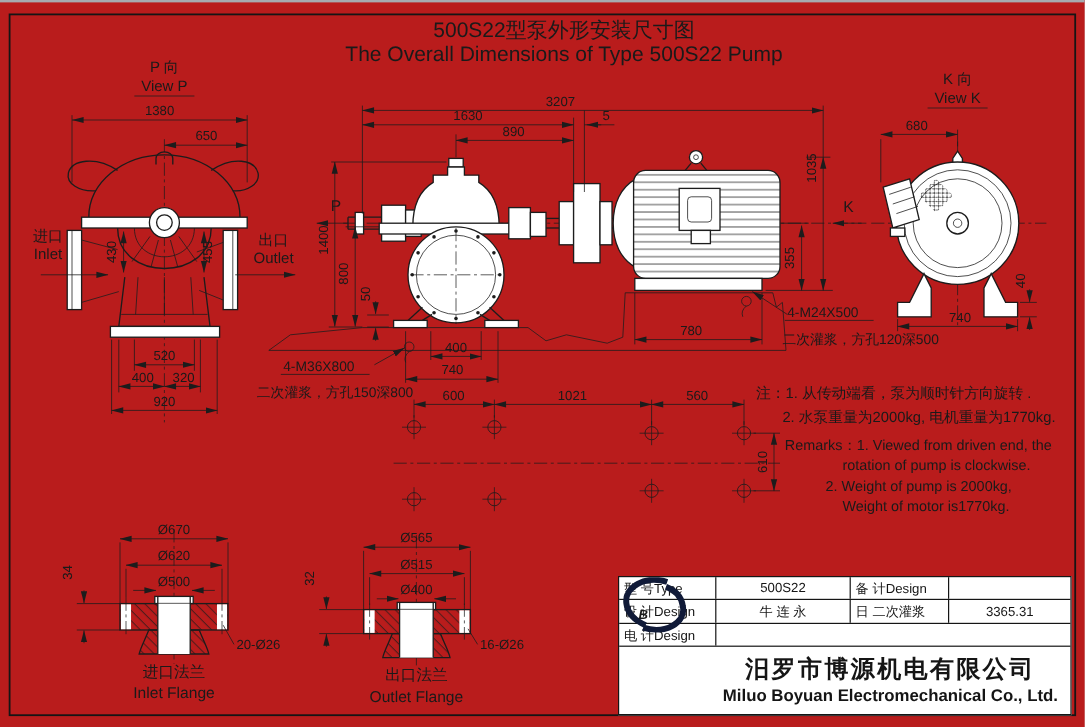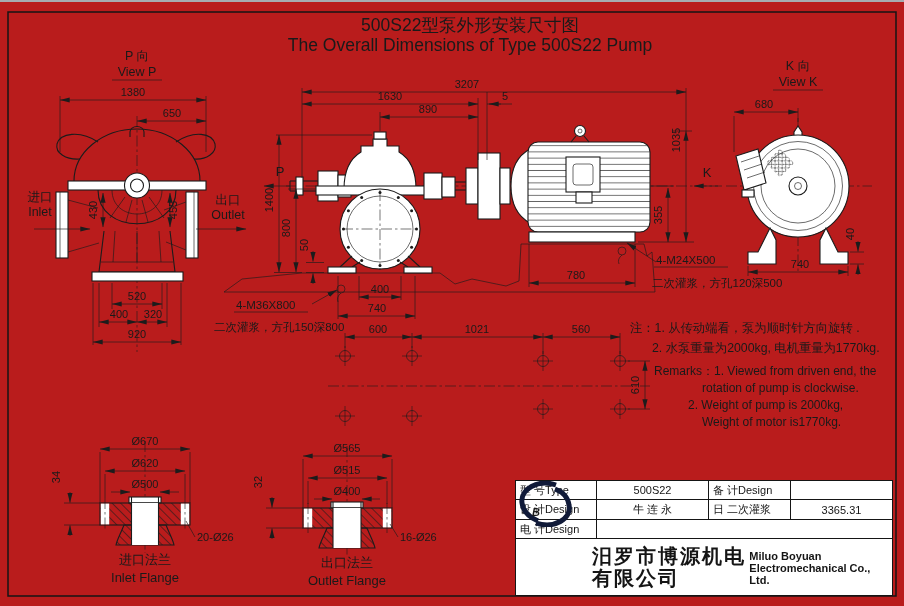--- a/index.html
+++ b/index.html
@@ -25,23 +25,23 @@
           border:1.6px solid #151515;box-sizing:border-box;background:#fff;color:#151515}
   .tb-row{display:flex;border-bottom:1px solid #151515}
   .tb-cell{box-sizing:border-box;border-right:1px solid #151515;display:flex;
            align-items:center;padding:0 4px;font-size:11px;overflow:hidden;white-space:nowrap}
   .h1{height:18px}.h2{height:19px}
   .w1{width:81px}.w2{width:112px}.w3{width:82px}
   .wlast{flex:1;border-right:none}
   .c{justify-content:center}
   .tb-bottom{display:flex;height:55px;align-items:center;border-bottom:none}
   .logo-cell{width:76px;display:flex;align-items:center;justify-content:center;border-right:none}
-  .company{flex:1;display:flex;flex-direction:row;align-items:center;justify-content:center}
+  .company{flex:1;display:flex;flex-direction:column;align-items:center;justify-content:center}
   .company-zh{font-size:20px;font-weight:bold;letter-spacing:2px;line-height:1.1}
-  .company-en{font-size:11px;font-weight:bold;margin-top:2px}
+  .company-en{font-size:14px;font-weight:bold;margin-top:2px}
 </style>
 </head>
 <body>
 
 <div class="sheet">
 
 <svg width="904" height="606" viewBox="0 0 904 606">
   <defs>
     <marker id="ae" markerWidth="11" markerHeight="8" refX="9.7" refY="3.5" orient="auto" markerUnits="userSpaceOnUse">
       <path d="M0,0.9 L10,3.5 L0,6.1 Z" fill="#1c1c1c"></path>

